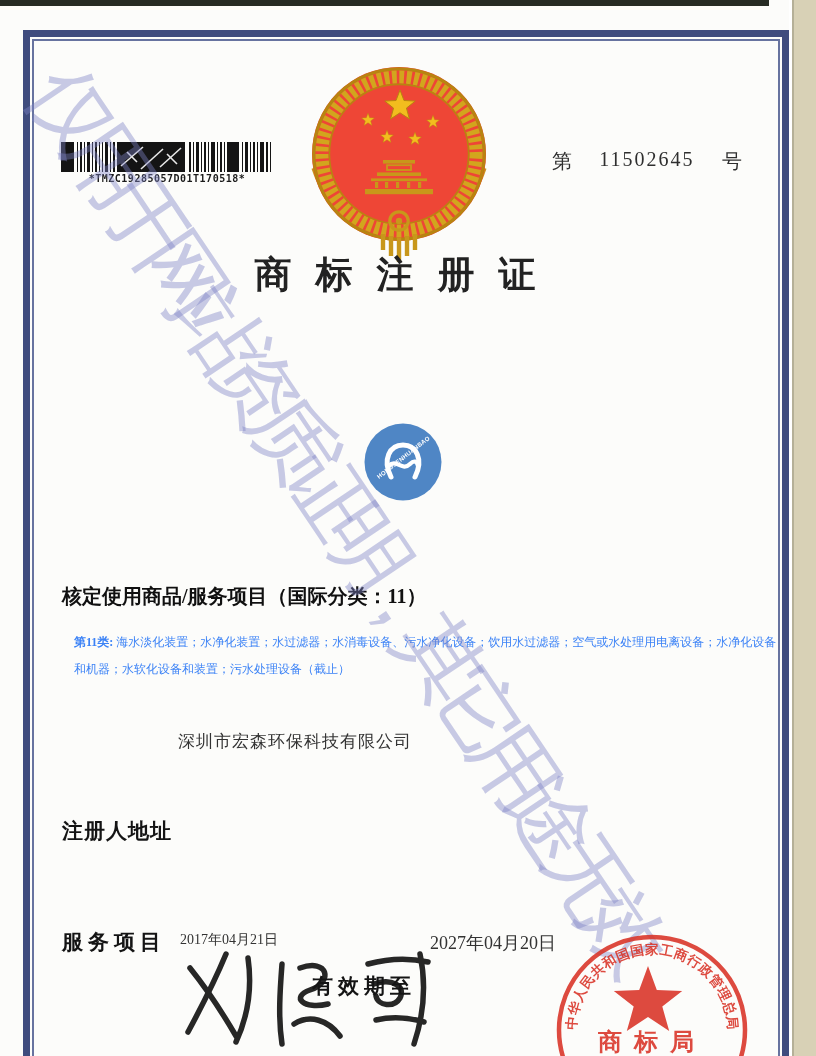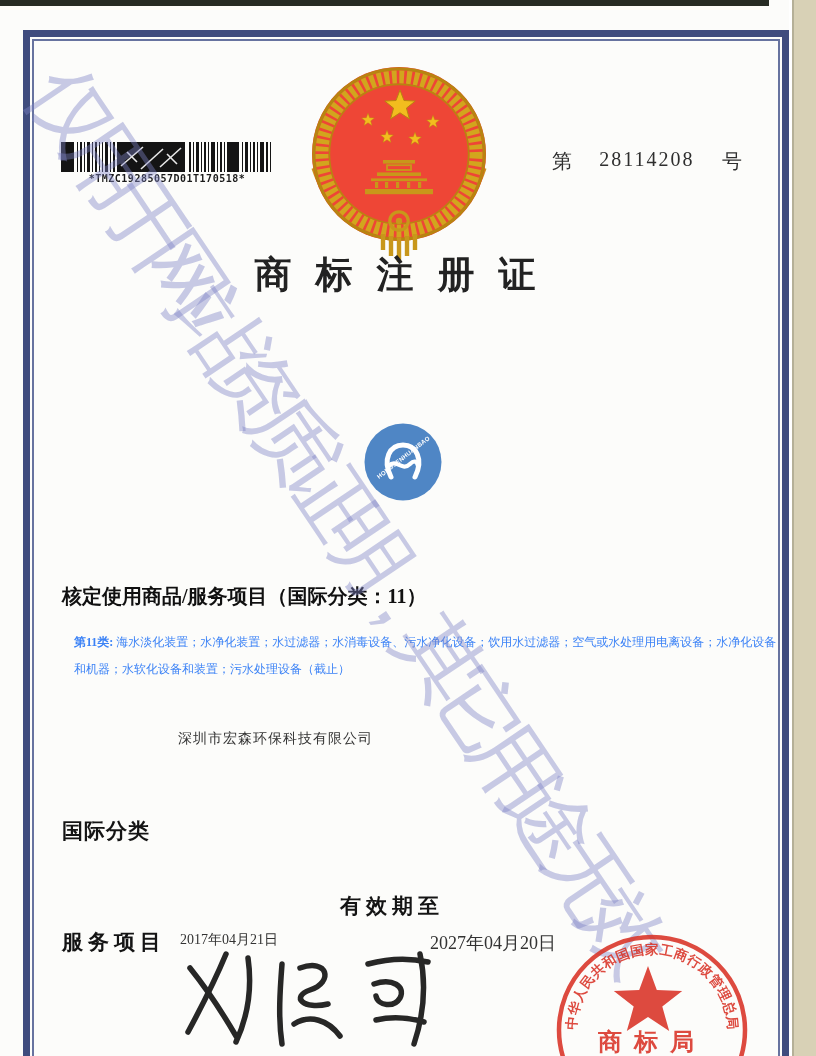--- a/index.html
+++ b/index.html
@@ -24,28 +24,28 @@
   #cert-number .num{letter-spacing:2px;}
   
   #title{left:0;top:250px;width:790px;text-align:center;font-size:37px;color:#222;
       letter-spacing:24px;text-indent:24px;font-weight:700;}
   
   #goods-heading{left:62px;top:583px;font-size:20px;font-weight:bold;color:#101010;}
   #class-text{left:62px;top:617px;width:706px;font-size:12px;line-height:27px;color:#3b82f6;margin:12px;}
   #class-text b{font-weight:bold;}
   
   .field-label{font-size:21px;font-weight:bold;color:#141414;}
-  .field-value{font-size:14px;color:#333;}
+  .field-value{font-size:17px;color:#333;}
   #registrant-label{left:62px;top:726px;letter-spacing:22px;}
   #registrant-value{left:178px;top:730px;letter-spacing:1px;}
   #address-label{left:62px;top:817px;letter-spacing:1px;}
   #address-value{left:178px;top:814px;width:614px;line-height:30px;}
   #regdate-label{left:62px;top:928px;letter-spacing:5px;}
   #regdate-value{left:180px;top:931px;font-size:14px;}
-  #valid-label{left:312px;top:892px;letter-spacing:5px;margin-left:28px;}
+  #valid-label{left:312px;top:972px;letter-spacing:5px;}
   #valid-value{left:430px;top:931px;font-size:18px;text-align:center;}
   #director-label{left:65px;top:995px;letter-spacing:51px;}
   #issuer-label{left:452px;top:995px;letter-spacing:10px;}
   
   #watermark{left:95px;top:45px;transform:rotate(56deg);transform-origin:0 0;
       white-space:nowrap;font-size:84px;letter-spacing:-18px;color:rgba(126,130,198,.42);
       z-index:5;pointer-events:none;font-weight:500;}
   #seal{z-index:6;}
   svg{display:block;}
 </style>
@@ -146,41 +146,41 @@
           <line x1="44" y1="86" x2="44" y2="96"></line>
         <line x1="48" y1="87" x2="48" y2="99"></line>
           <line x1="52" y1="86" x2="52" y2="96"></line>
         <line x1="56" y1="85" x2="56" y2="93"></line>
       </g>
     </svg>
   </div>
 
   <div class="abs" id="cert-number">
     <span>第</span>
-    <span class="num">28114208</span>
+    <span class="num">11502645</span>
     <span>号</span>
   </div>
 
   <div class="abs" id="title">商标注册证</div>
 
   <div class="abs" style="left:363px;top:421px;">
     <svg width="80" height="82" viewBox="0 0 80 82">
       <circle cx="40" cy="41" r="38.5" fill="#4f86c5"></circle>
       <path d="M 28,56 C 19,38 27,24 40,24 C 53,24 61,38 52,56" stroke="#ffffff" stroke-width="5" fill="none" stroke-linecap="round"></path>
       <path d="M 26,45 C 33,37 39,51 47,43 C 51,39 54,40 55,45" stroke="#ffffff" stroke-width="4.2" fill="none" stroke-linecap="round"></path>
       <text transform="translate(16,58) rotate(-38)" font-size="6" fill="#ffffff" font-weight="bold" letter-spacing=".3" font-family="Liberation Sans, sans-serif">HONGSENHUANBAO</text>
     </svg>
   </div>
 
   <div class="abs" id="goods-heading">核定使用商品/服务项目（国际分类：11）</div>
   <p class="abs" id="class-text"><b>第11类: </b><span>海水淡化装置；水净化装置；水过滤器；水消毒设备、污水净化设备；饮用水过滤器；空气或水处理用电离设备；水净化设备和机器；水软化设备和装置；污水处理设备（截止）</span></p>
 
   <div class="abs field-value" id="registrant-value">深圳市宏森环保科技有限公司</div>
 
-  <div class="abs field-label" id="address-label">国际分类</div>
+  <div class="abs field-label" id="address-label">注册人地址</div>
 
   <div class="abs field-label" id="regdate-label">服务项目</div>
   <div class="abs field-value" id="regdate-value">2017年04月21日</div>
   <div class="abs field-label" id="valid-label">有效期至</div>
   <div class="abs field-value" id="valid-value">2027年04月20日</div>
 
   <div class="abs" style="left:182px;top:948px;" aria-label="刘俊臣">
     <svg width="265" height="105" viewBox="0 0 265 105">
       <g stroke="#151515" stroke-width="5.5" stroke-linecap="round" fill="none" opacity=".92">
         <path d="M 44,6 C 34,30 20,58 6,84"></path>

